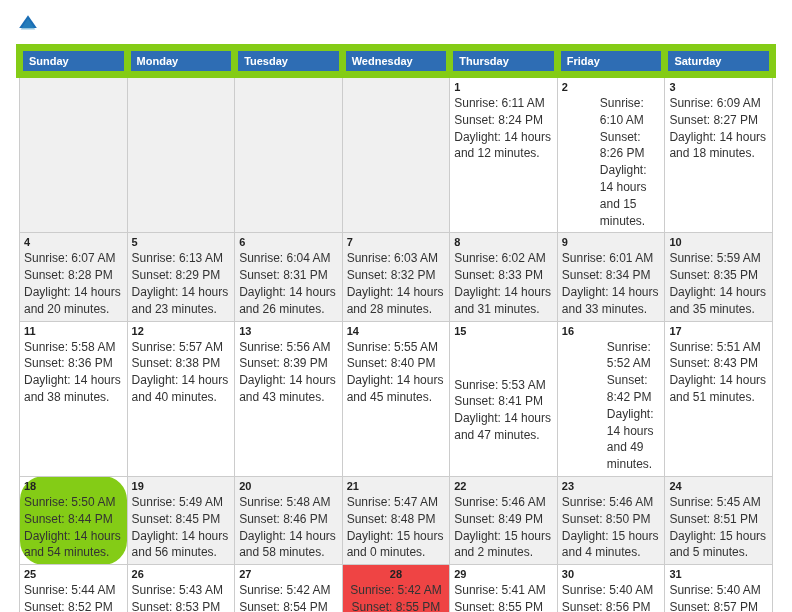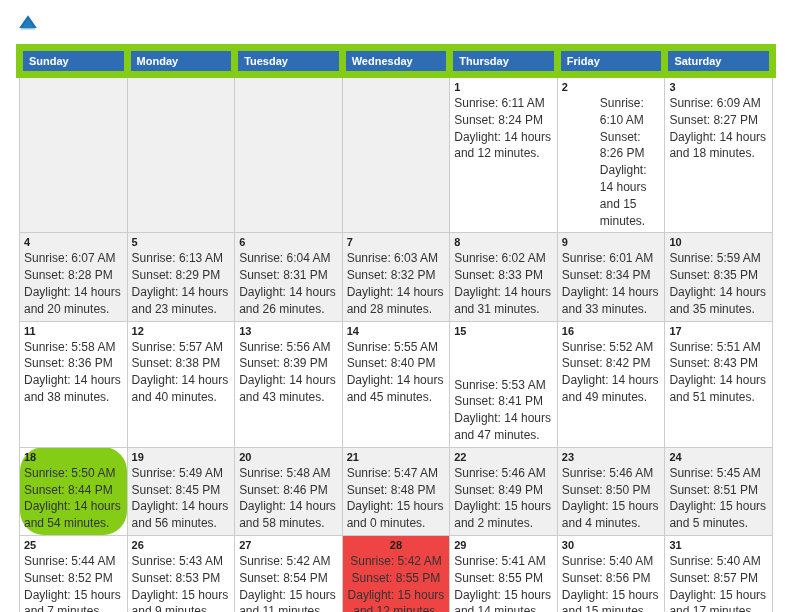--- a/index.html
+++ b/index.html
@@ -236,21 +236,21 @@
           </td>
           <td style="background: rgb(255, 255, 255);">
             <div class="day-number">15</div>
             <div class="day-info" style="white-space: pre-line; margin-top: 40px;">Sunrise: 5:53 AM
 Sunset: 8:41 PM
 Daylight: 14 hours
 and 47 minutes.</div>
           </td>
           <td style="background: rgb(255, 255, 255);">
             <div class="day-number">16</div>
-            <div class="day-info" style="white-space: pre-line;">Sunrise: 5:52 AM
+            <div class="day-info" style="white-space: pre-line; margin-left: 45px;">Sunrise: 5:52 AM
 Sunset: 8:42 PM
 Daylight: 14 hours
 and 49 minutes.</div>
           </td>
           <td style="background: rgb(255, 255, 255);">
             <div class="day-number">17</div>
             <div class="day-info" style="white-space: pre-line;">Sunrise: 5:51 AM
 Sunset: 8:43 PM
 Daylight: 14 hours
 and 51 minutes.</div>

